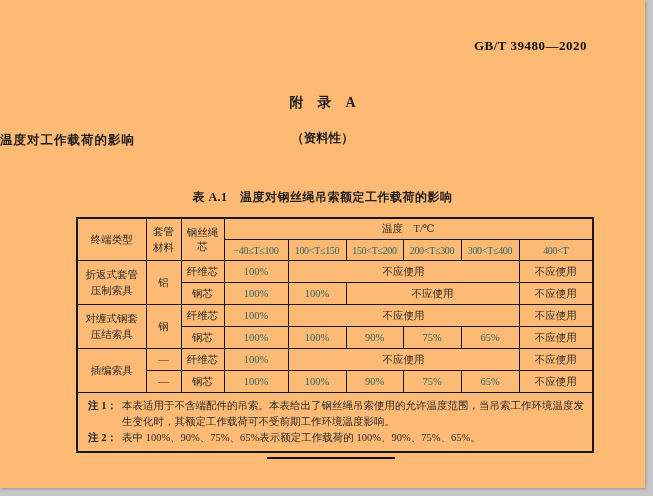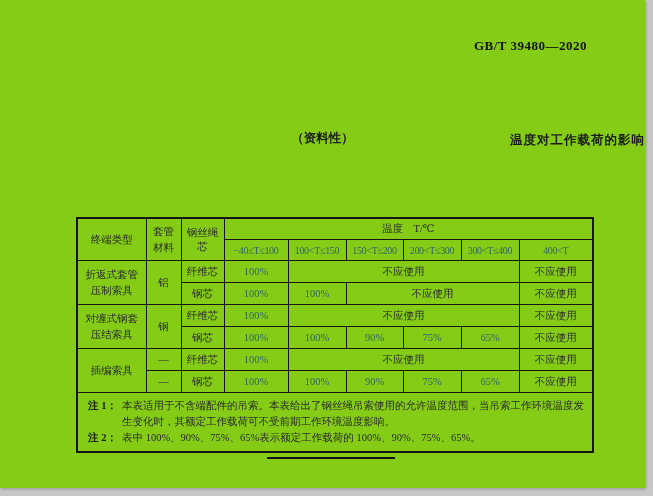--- a/index.html
+++ b/index.html
@@ -6,39 +6,39 @@
   body{
     width:653px;height:496px;
     background:#c7c7c7;
     position:relative;overflow:hidden;
     font-family:"Liberation Serif","DejaVu Serif",serif;
     color:#2a2a2a;
   }
   .page{
     position:absolute;left:0;top:0;
     width:645px;height:488px;
-    background:#84cc16;
+    background:#fdba74;
     box-shadow:1px 1px 3px rgba(0,0,0,0.25);
   }
   .doc-number{
     position:absolute;top:38px;right:58px;
     font-size:13px;font-weight:bold;color:#141414;
     letter-spacing:0.5px;
   }
   .appendix-label{
     position:absolute;top:94px;left:0;width:100%;
     text-align:center;font-size:14px;font-weight:bold;color:#1c1c1c;
   }
   .appendix-type{
     position:absolute;top:114px;left:0;width:100%;
     text-align:center;font-size:12.5px;font-weight:bold;color:#1c1c1c;margin-top:16px;
   }
   .appendix-title{
     position:absolute;top:132px;left:0;width:100%;
-    text-align:right;font-size:12.5px;font-weight:bold;color:#1c1c1c;
+    text-align:left;font-size:12.5px;font-weight:bold;color:#1c1c1c;
     letter-spacing:1px;
   }
   .intro{
     position:absolute;top:158px;left:76px;width:460px;
     font-size:12px;line-height:17px;text-indent:2em;
     letter-spacing:0.8px;color:#222;
   }
   .table-caption{
     position:absolute;top:189px;left:0;width:100%;
     text-align:center;font-size:12px;font-weight:bold;color:#1c1c1c;
@@ -73,24 +73,26 @@
     background:#111;
   }
 </style>
 </head>
 <body>
 
 <div class="page">
 
   <div class="doc-number">GB/T 39480—2020</div>
 
+  <div class="appendix-label">附　录　A</div>
   <div class="appendix-type">（资料性）</div>
   <div class="appendix-title">温度对工作载荷的影响</div>
 
 
+  <div class="table-caption">表 A.1　温度对钢丝绳吊索额定工作载荷的影响</div>
 
   <table class="gbtable">
     <colgroup>
       <col style="width:69px">
         <col style="width:35px">
         <col style="width:43px">
       <col style="width:64px">
         <col style="width:58px">
         <col style="width:57px">
       <col style="width:58px">

